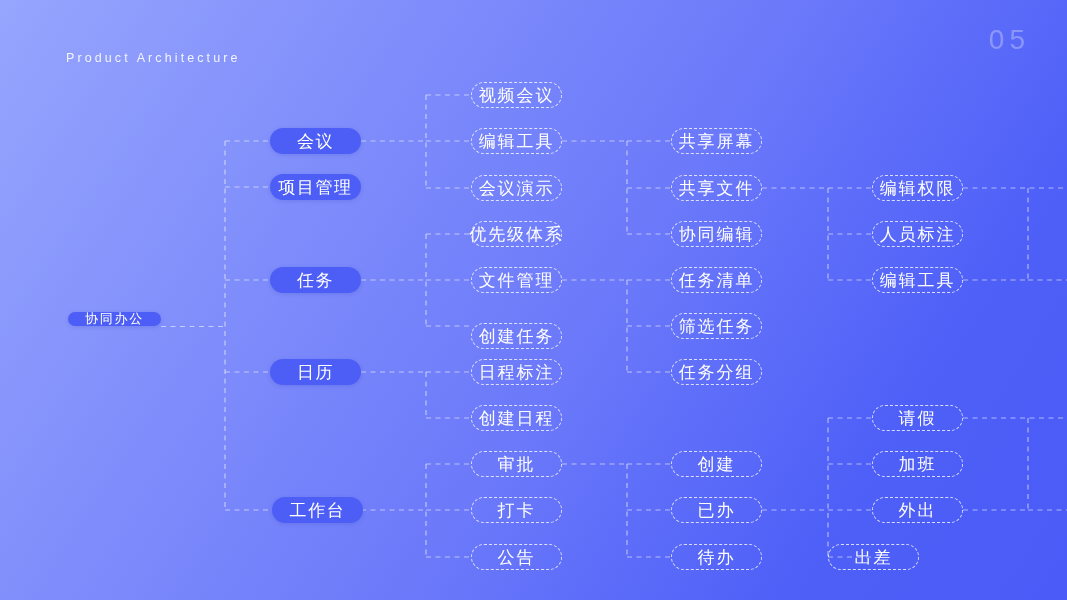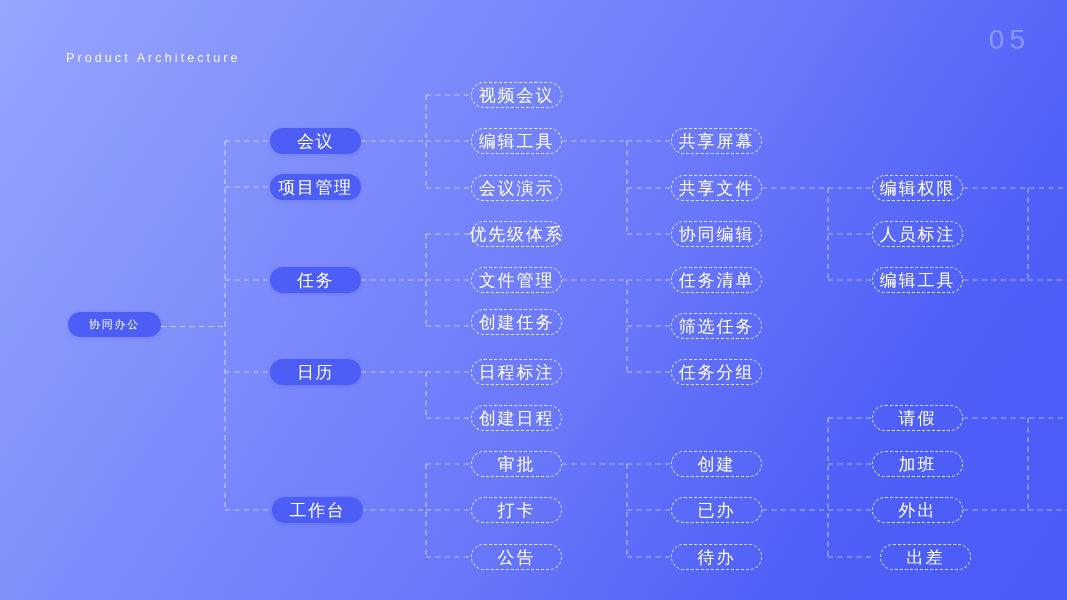--- a/index.html
+++ b/index.html
@@ -55,22 +55,22 @@
     background:#4d5ef6;
     box-shadow:0 1px 4px rgba(40,50,160,0.18);
   }
   .node.dashed {
     border:1.15px dashed rgba(255,255,255,0.78);
     background:transparent;
     font-weight:400;
     letter-spacing:1.9px;
   }
   .node.root {
-    height:25px; border-radius:15px;
-    font-size:11px; letter-spacing:1.7px;
+    height:14px; border-radius:15px;
+    font-size:13px; letter-spacing:1.7px;
   }
 </style>
 </head>
 <body>
 
 <div id="slide">
 
   <div id="header">
     <div id="subtitle">Product Architecture</div>
   </div>
@@ -167,21 +167,21 @@
       </div>
       <div class="node dashed" style="left: 471px; top: 175px; width: 91px;">
         <span>会议演示</span>
       </div>
       <div class="node dashed" style="left: 471px; top: 221px; width: 91px;">
         <span>优先级体系</span>
       </div>
       <div class="node dashed" style="left: 471px; top: 267px; width: 91px;">
         <span>文件管理</span>
       </div>
-      <div class="node dashed" style="left: 471px; top: 309px; width: 91px;">
+      <div class="node dashed" style="left: 471px; top: 323px; width: 91px;">
         <span>创建任务</span>
       </div>
       <div class="node dashed" style="left: 471px; top: 359px; width: 91px;">
         <span>日程标注</span>
       </div>
       <div class="node dashed" style="left: 471px; top: 405px; width: 91px;">
         <span>创建日程</span>
       </div>
       <div class="node dashed" style="left: 471px; top: 451px; width: 91px;">
         <span>审批</span>
@@ -230,18 +230,18 @@
       </div>
       <div class="node dashed" style="left: 872px; top: 405px; width: 91px;">
         <span>请假</span>
       </div>
       <div class="node dashed" style="left: 872px; top: 451px; width: 91px;">
         <span>加班</span>
       </div>
       <div class="node dashed" style="left: 872px; top: 497px; width: 91px;">
         <span>外出</span>
       </div>
-      <div class="node dashed" style="left: 880px; top: 544px; width: 91px;">
+      <div class="node dashed" style="left: 828px; top: 544px; width: 91px;">
         <span>出差</span>
       </div>
     </div>
 
 </div>
 
 </body></html>

